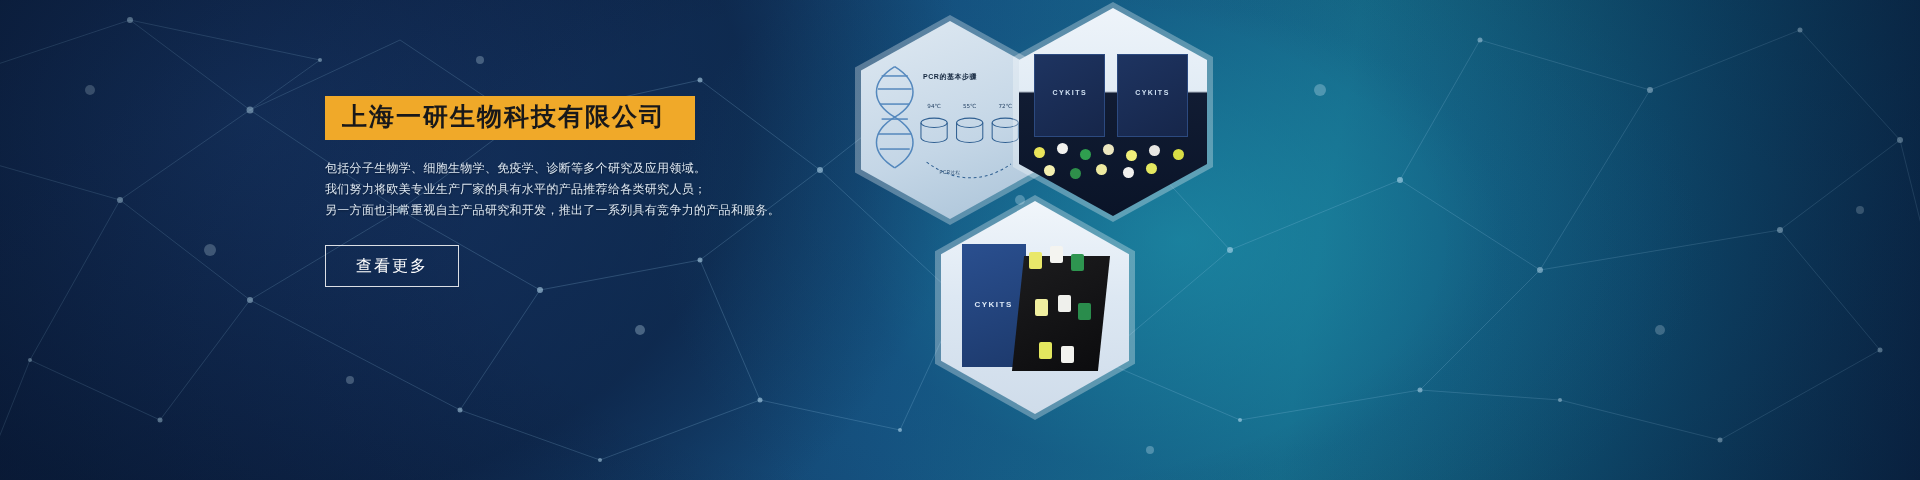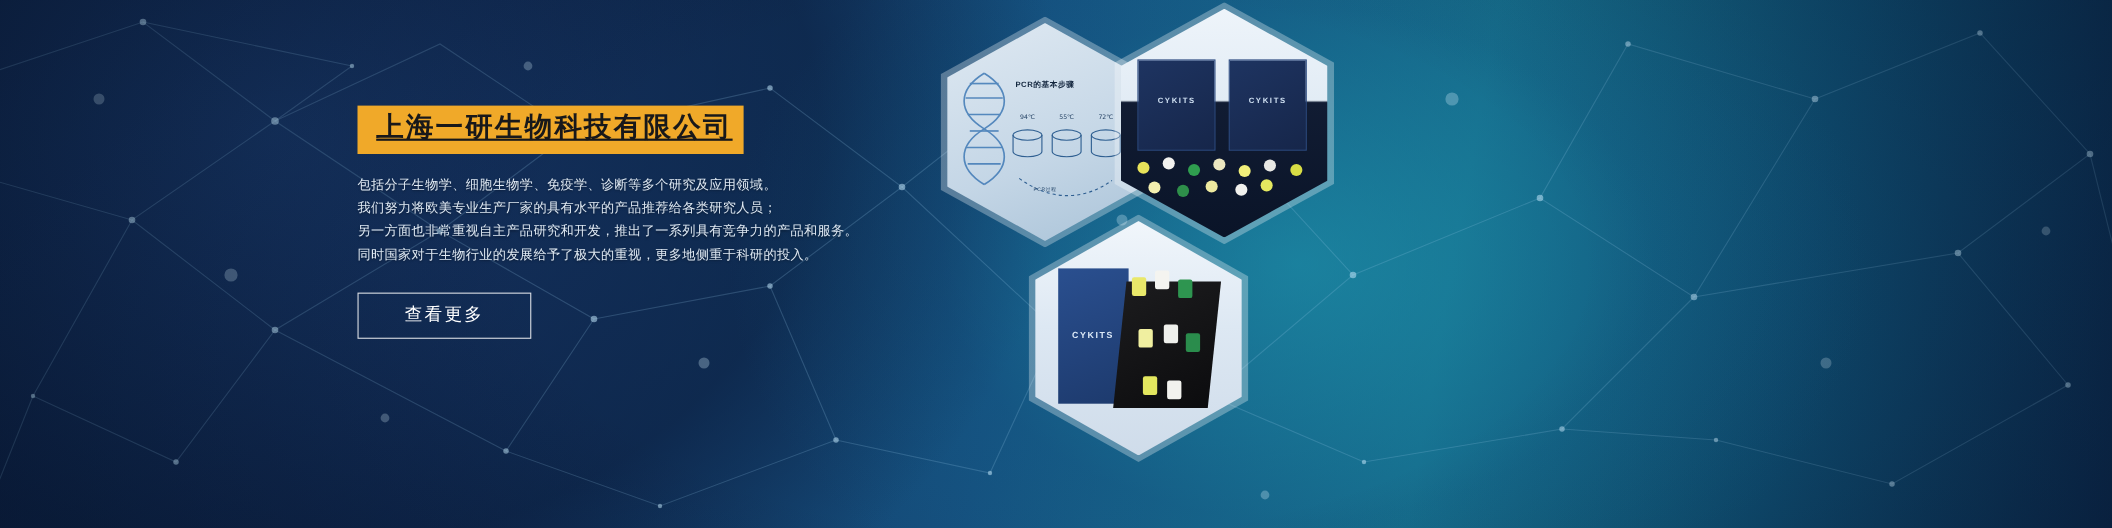--- a/index.html
+++ b/index.html
@@ -33,24 +33,23 @@
     top: 96px;
     width: 560px;
   }
   .title-badge {
     display: inline-block;
     background: #f0a929;
     color: #18181a;
     font-size: 25px;
     font-weight: 700;
     letter-spacing: 2px;
-    padding: 7px 10px 9px 17px;
+    padding: 7px 29px 9px 17px;
     line-height: 1.1;
     white-space: nowrap;
-    text-decoration: underline;
   }
   .subtitle {
     margin-top: 19px;
     color: #ffffff;
     font-size: 16.5px;
     font-weight: 700;
     letter-spacing: 0.6px;
     white-space: nowrap;
     text-shadow: 0 1px 2px rgba(0,0,0,0.45);
   }
@@ -66,21 +65,21 @@
     text-shadow: 0 1px 2px rgba(0,0,0,0.40);
   }
   .more-btn {
     margin-top: 24px;
     display: inline-block;
     border: 1px solid rgba(255,255,255,0.85);
     color: #ffffff;
     background: transparent;
     font-size: 16px;
     letter-spacing: 2px;
-    padding: 12px 42px;
+    padding: 12px 30px;
     cursor: pointer;
     font-family: Liberation Sans, sans-serif;
     line-height: 1;
   }
   
   .hexes { position: absolute; left: 845px; top: -10px; width: 420px; height: 500px; }
   .hex {
     position: absolute;
     -webkit-clip-path: polygon(50% 0%, 100% 25%, 100% 75%, 50% 100%, 0% 75%, 0% 25%);
     clip-path: polygon(50% 0%, 100% 25%, 100% 75%, 50% 100%, 0% 75%, 0% 25%);
@@ -196,21 +195,20 @@
   <div class="vignette"></div>
 
   <div class="content">
     <div class="title-badge">上海一研生物科技有限公司</div>
 
 
     <div class="body-lines">
       <p>包括分子生物学、细胞生物学、免疫学、诊断等多个研究及应用领域。</p>
       <p>我们努力将欧美专业生产厂家的具有水平的产品推荐给各类研究人员；</p>
       <p>另一方面也非常重视自主产品研究和开发，推出了一系列具有竞争力的产品和服务。</p>
-      <p>同时国家对于生物行业的发展给予了极大的重视，更多地侧重于科研的投入。</p>
     </div>
 
     <button class="more-btn">查看更多</button>
   </div>
 
   <div class="hexes">
 
     <div class="hex hex-outer" id="hex1">
       <div class="hex-inner">
         <div class="pcr-bg"></div>

